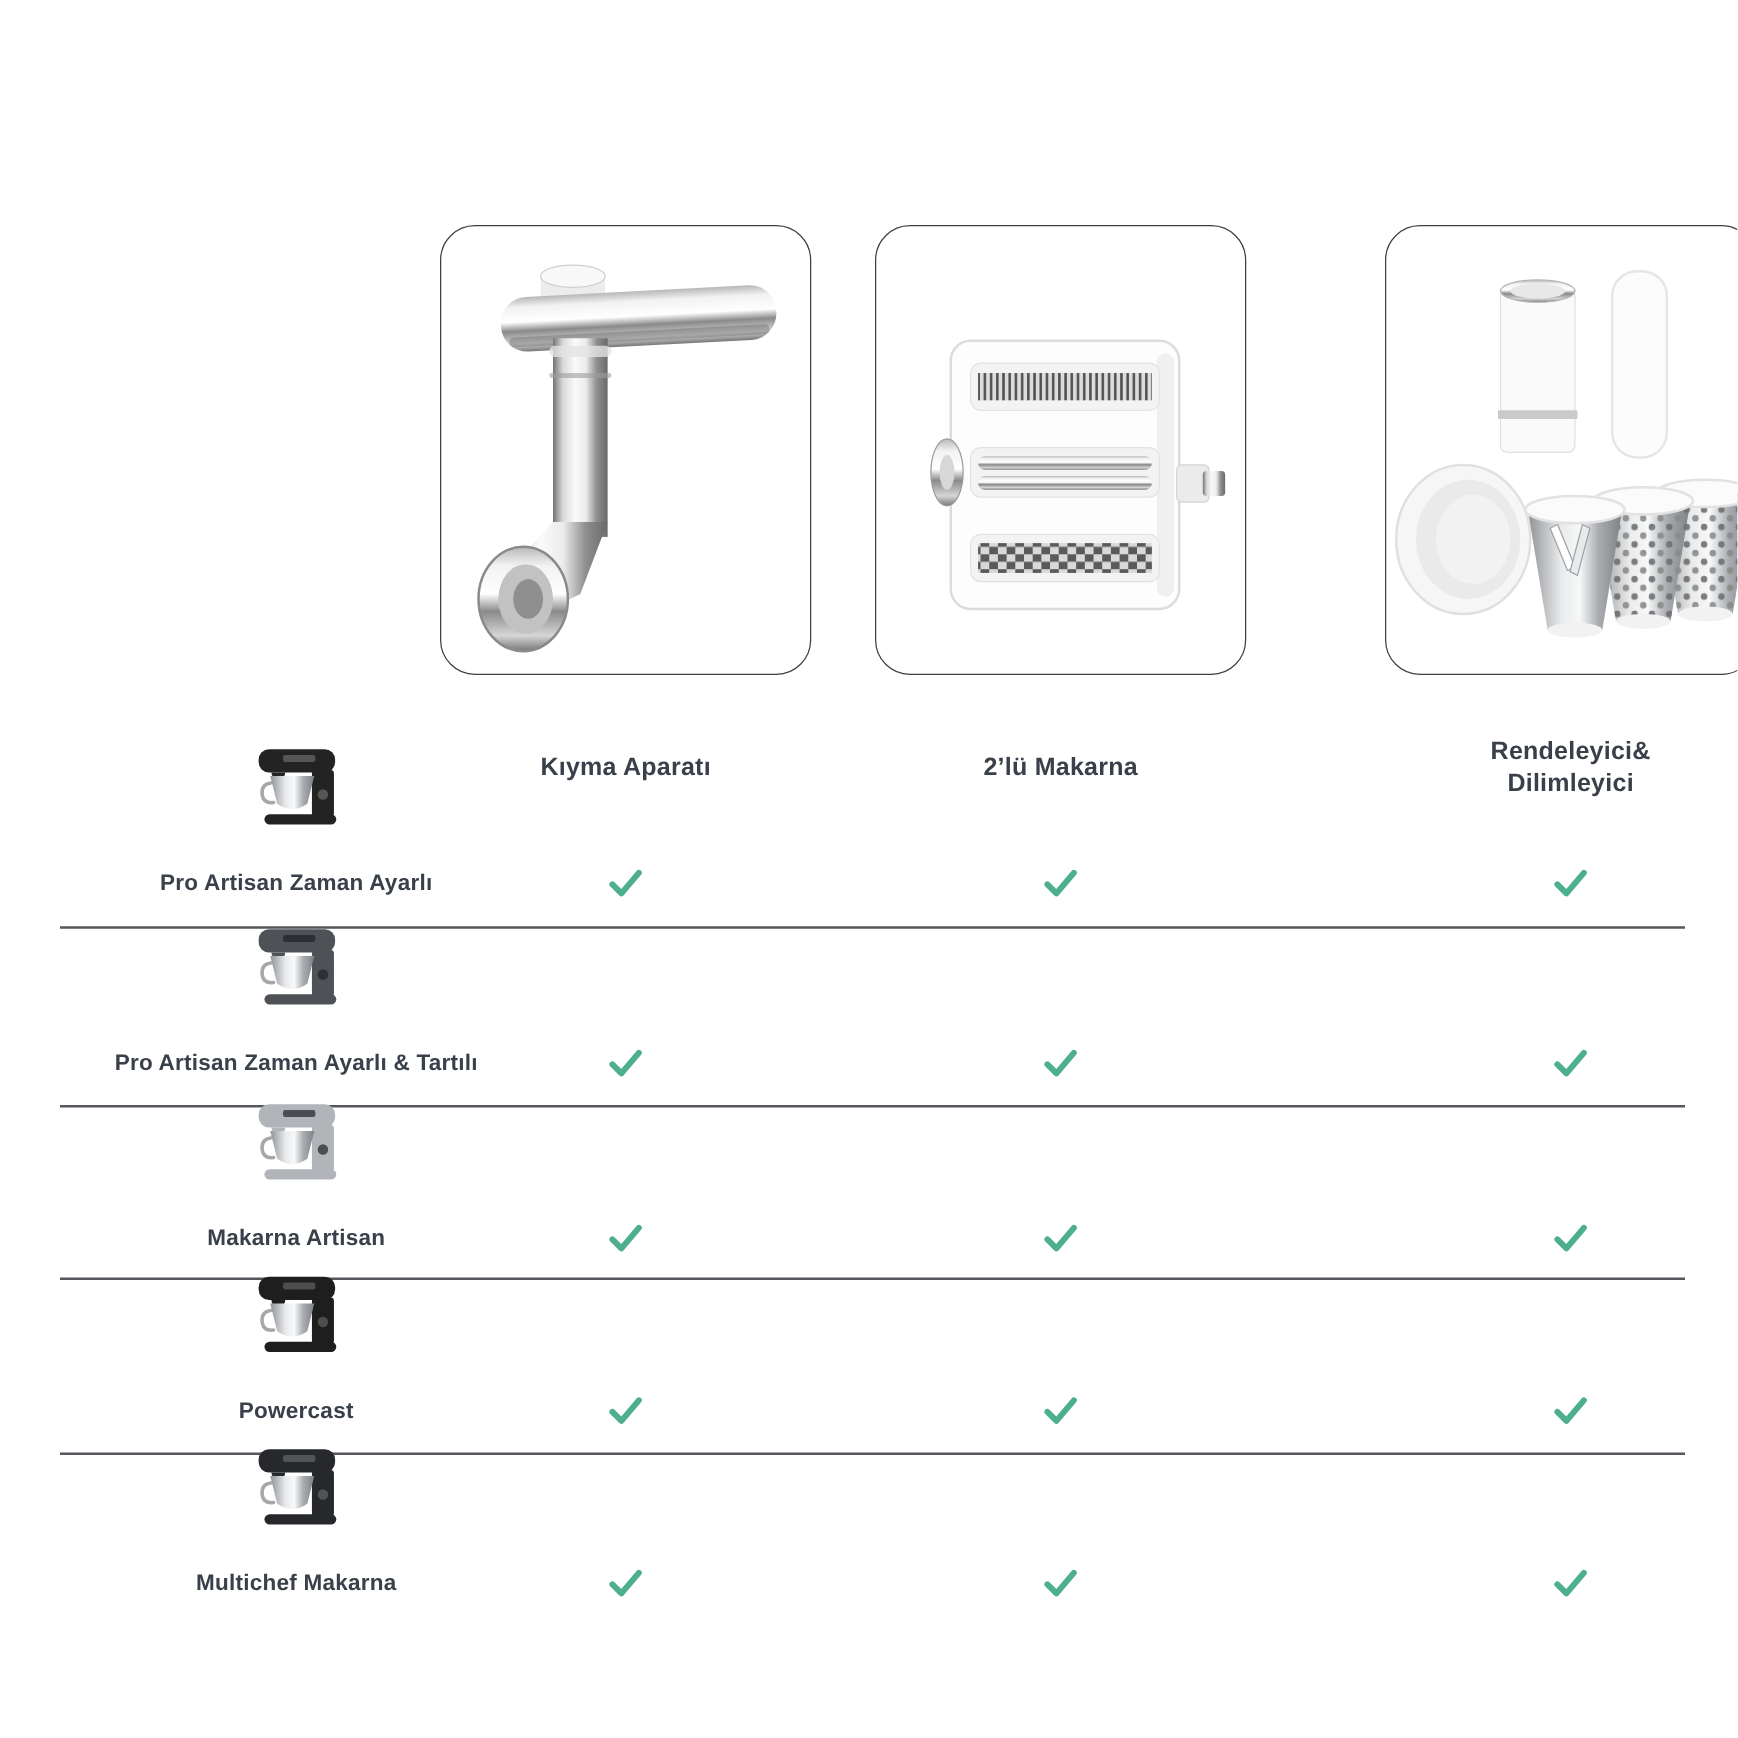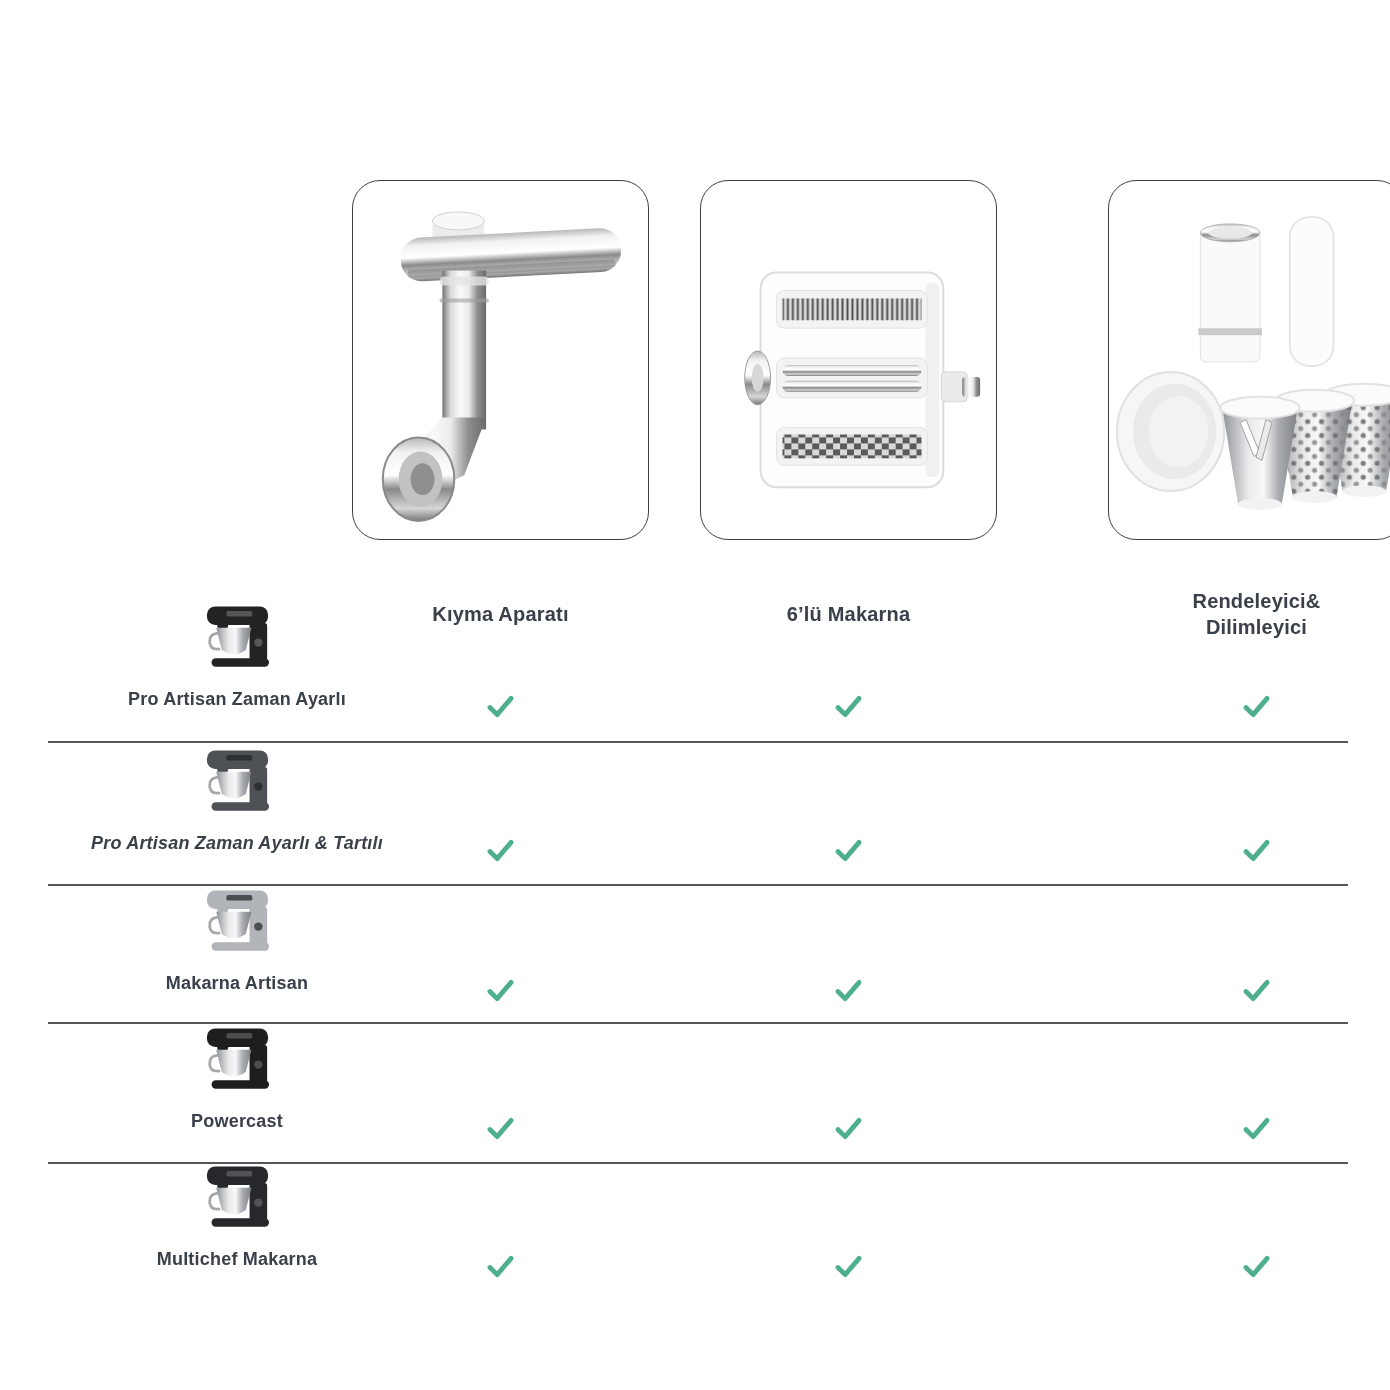--- a/index.html
+++ b/index.html
@@ -14,21 +14,21 @@
   .card svg{width:100%;height:100%;}
   
   .col-header{position:absolute;top:587px;height:54px;width:297px;display:flex;align-items:center;justify-content:center;
         text-align:center;font-weight:700;font-size:20px;line-height:26px;color:var(--text-color);
         white-space:pre-line;letter-spacing:.2px;}
   
   .divider{position:absolute;left:48px;width:1300px;height:1.5px;background:var(--divider-color);}
   
   .model-row{position:absolute;left:0;width:100%;height:126px;}
   .model-cell{position:absolute;left:40px;width:394px;height:100%;
-        display:flex;flex-direction:column;align-items:center;justify-content:center;gap:12px;}
+        display:flex;flex-direction:column;align-items:center;justify-content:space-between;gap:12px;}
   .mixer{width:95px;height:76px;flex:0 0 auto;}
   .mx-head,.mx-col,.mx-base,.mx-hub{fill:var(--body,#222);}
   .mx-strip,.mx-dial{fill:var(--detail,#555);}
   .mx-handle{fill:none;stroke:#a7a7a7;stroke-width:3;stroke-linecap:round;}
   .model-label{font-weight:700;font-size:18px;color:var(--text-color);line-height:24px;white-space:nowrap;letter-spacing:.2px;}
   .check-cell{position:absolute;bottom:-1px;width:297px;height:26px;display:flex;align-items:center;justify-content:center;}
   .c0{left:352px;} .c1{left:700px;} .c2{left:1108px;}
   .check{width:29px;height:25px;}
   .check path{fill:none;stroke:var(--check-color);stroke-width:5;stroke-linecap:round;stroke-linejoin:round;}
   .defs-holder{position:absolute;width:0;height:0;overflow:hidden;}
@@ -138,21 +138,21 @@
 
       <path d="M114 228 L190 228 L174 325 L130 325 Z" fill="url(#steelGrad)"></path>
       <path d="M138 240 l14 34 l-6 3 l-14 -34 Z" fill="#ffffff" stroke="#9fa2a5"></path>
       <path d="M158 240 l-10 38 l6 3 l10 -38 Z" fill="#e9eaeb" stroke="#9fa2a5"></path>
       <ellipse cx="152" cy="228" rx="40" ry="11" fill="#fbfbfb" stroke="#e2e2e2" stroke-width="2"></ellipse>
       <ellipse cx="152" cy="325" rx="22" ry="6" fill="#f2f2f2"></ellipse>
     </svg>
   </div>
 
   <div class="col-header c0">Kıyma Aparatı</div>
-  <div class="col-header c1">6’lü Makarna</div>
+  <div class="col-header c1">2’lü Makarna</div>
   <div class="col-header c2">Rendeleyici&amp;
 Dilimleyici</div>
 
   <div class="divider" style="top:741px"></div>
   <div class="divider" style="top:884px"></div>
   <div class="divider" style="top:1022px"></div>
   <div class="divider" style="top:1162px"></div>
 
   <div id="rows">
       <div class="model-row" style="top: 592px; --body: #232323; --detail: #565656;">
@@ -178,21 +178,21 @@
       <svg class="check" viewBox="0 0 30 26">
             <path d="M4 14 L11.5 21.5 L26 4.5"></path>
           </svg>
     </div>
     <div class="check-cell c2">
       <svg class="check" viewBox="0 0 30 26">
             <path d="M4 14 L11.5 21.5 L26 4.5"></path>
           </svg>
     </div>
   </div>
-      <div class="model-row" style="top: 736px; font-style: italic; --body: #4E5257; --detail: #2C2F33;">
+      <div class="model-row" style="top: 736px; --body: #4E5257; --detail: #2C2F33;">
     <div class="model-cell">
       <svg class="mixer" viewBox="0 0 100 82">
         <rect class="mx-head" x="17" y="8" width="66" height="20" rx="9"></rect>
         <rect class="mx-strip" x="38" y="13" width="28" height="6" rx="2"></rect>
         <rect class="mx-col" x="63" y="26" width="19" height="40" rx="3"></rect>
         <rect class="mx-base" x="22" y="64" width="62" height="9" rx="4.5"></rect>
         <path class="mx-hub" d="M28 28 a6 6 0 0 0 12 0 Z"></path>
         <path class="mx-handle" d="M28 37 q-9 1 -8 10 q1 8 10 7"></path>
         <path class="mx-bowl" d="M27 31 h38 l-6 24 q-13 9 -26 0 Z" fill="url(#steelGrad)"></path>
         <circle class="mx-dial" cx="72.5" cy="47" r="4.5"></circle>

